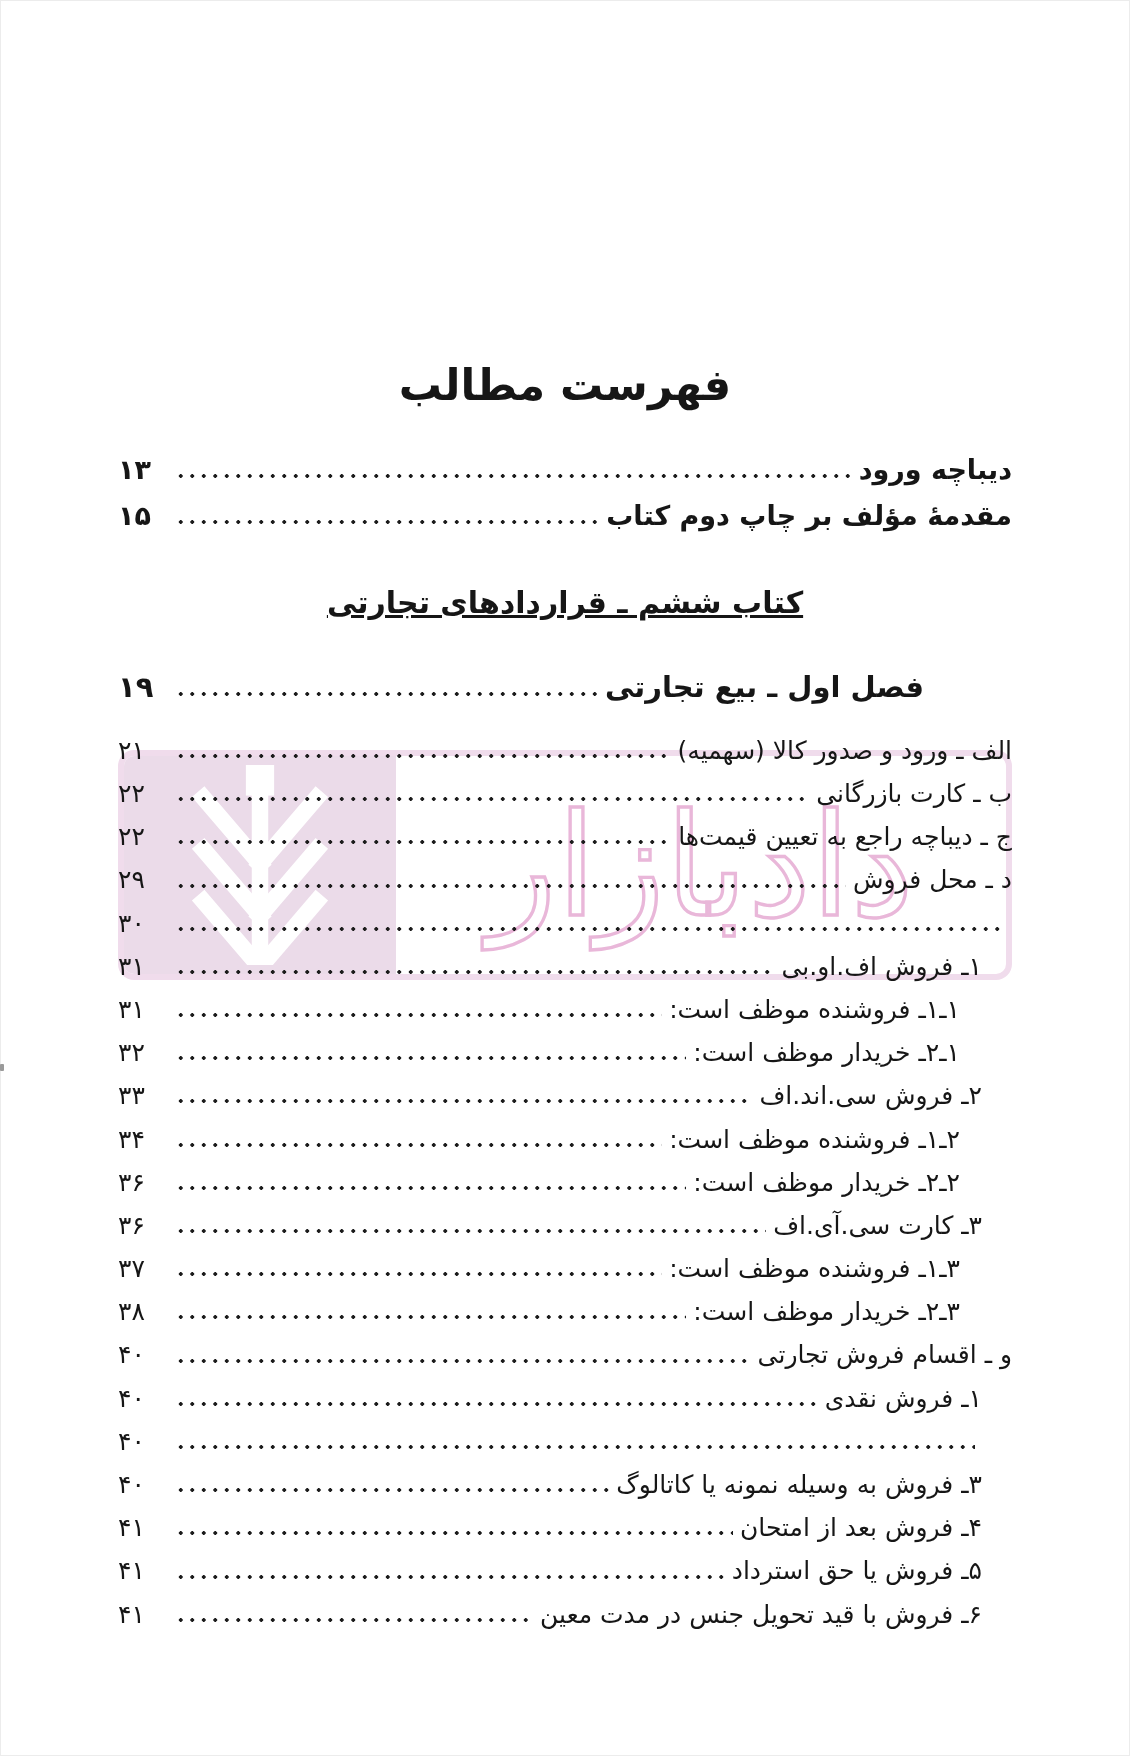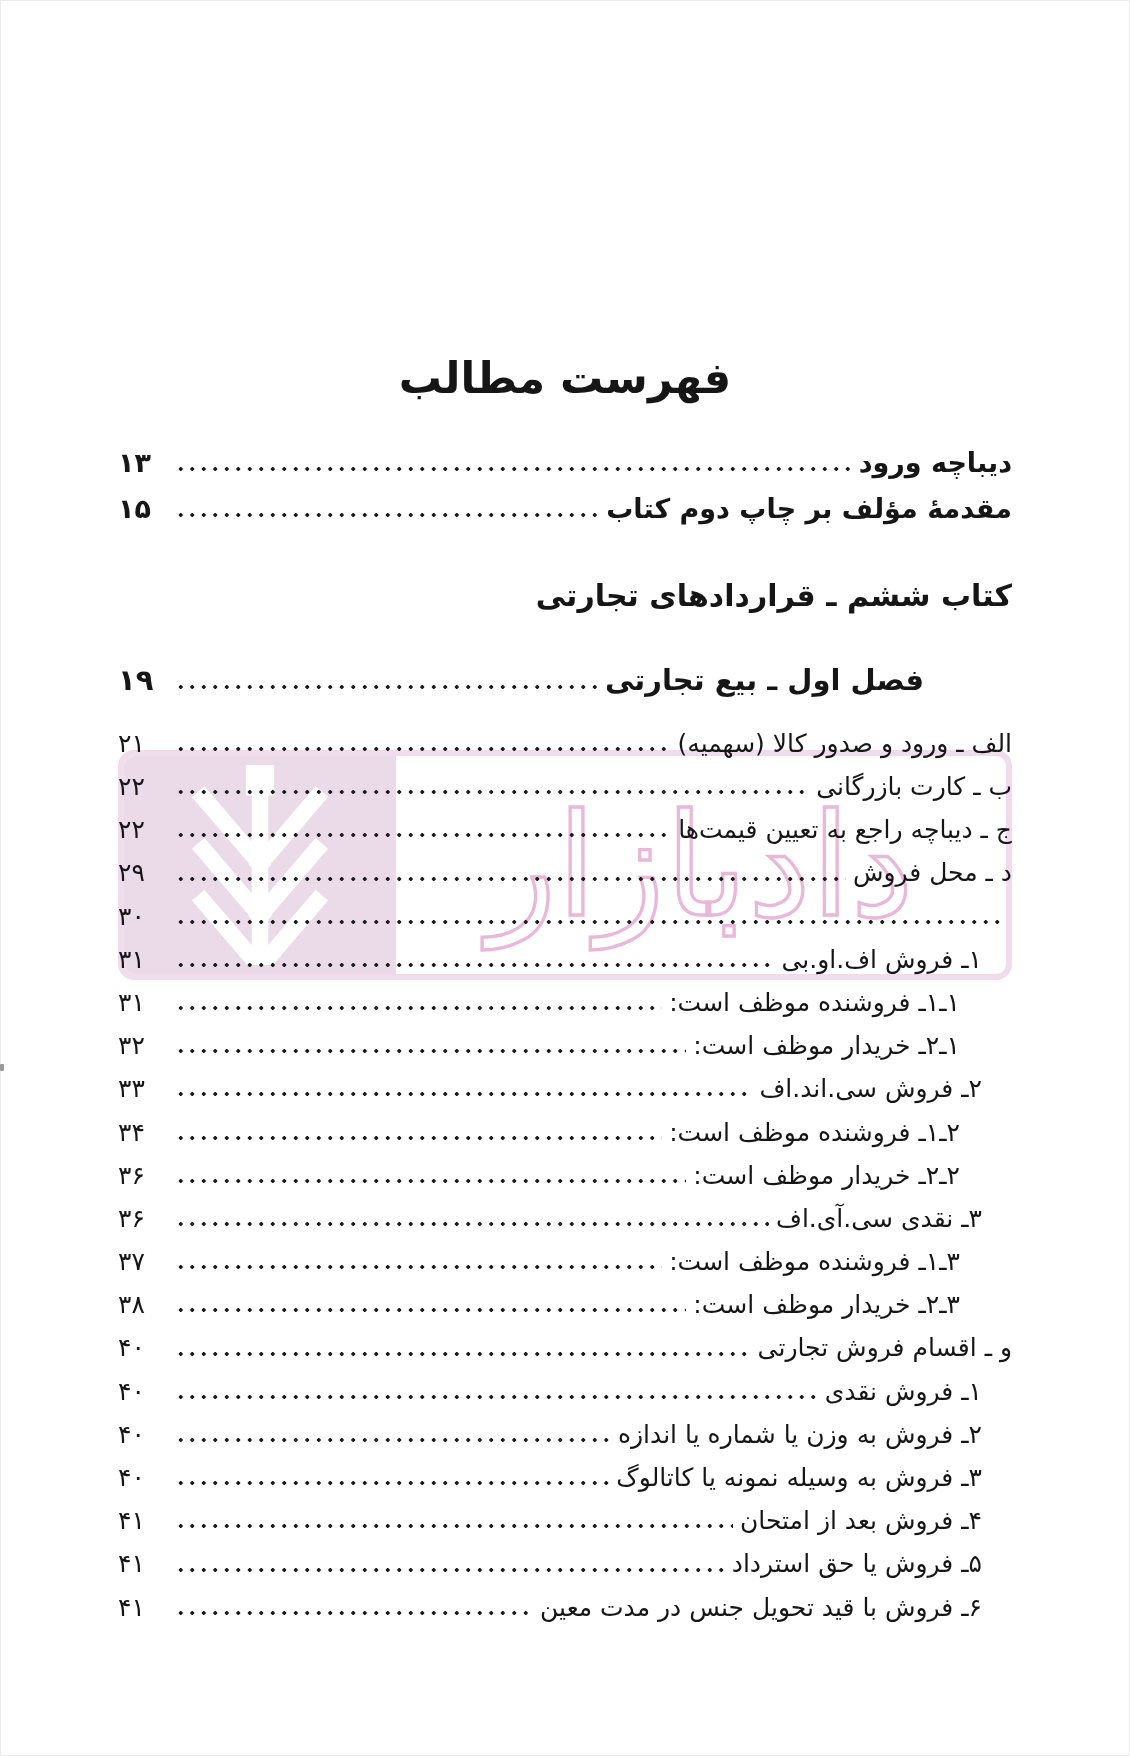--- a/index.html
+++ b/index.html
@@ -39,21 +39,21 @@
     flex:1;height:100%;
     display:flex;align-items:center;justify-content:center;
     overflow:hidden;
   }
   .wm-wordmark svg{width:100%;height:100%;}
 
   
   .content{
     position:absolute;inset:0;
     z-index:2;
-    padding:0 118px;
+    padding:7px 118px;
     box-sizing:border-box;
   }
   .doc-title{
     margin:0;
     padding-top:352px;
     text-align:center;
     font-size:43px;
     font-weight:bold;
     line-height:1.25;
   }
@@ -80,24 +80,25 @@
     text-align:left;
     white-space:nowrap;
   }
 
   .fm-line{height:46px;font-size:27px;font-weight:bold;}
   .fm-line .dots{background-position:left bottom 14px;}
 
   .section-heading{
     margin:44px 0 0 0;
     height:40px;
-    text-align:right;
+    text-align:center;
     font-size:30px;
     font-weight:bold;
     line-height:40px;
+    text-decoration:underline;
   }
   .chapter-line{
     margin-top:40px;
     margin-bottom:18px;
     height:48px;
     font-size:29px;
     font-weight:bold;
     padding-right:88px;
   }
   .chapter-line .dots{background-position:left bottom 14px;}
@@ -213,21 +214,21 @@
       <span class="label">۲ـ۱ـ فروشنده موظف است:</span>
       <span class="dots"></span>
       <span class="page-num">۳۴</span>
     </div>
         <div class="toc-line ind2">
       <span class="label">۲ـ۲ـ خریدار موظف است:</span>
       <span class="dots"></span>
       <span class="page-num">۳۶</span>
     </div>
         <div class="toc-line ind1">
-      <span class="label">۳ـ نقدی سی.آی.اف</span>
+      <span class="label">۳ـ کارت سی.آی.اف</span>
       <span class="dots"></span>
       <span class="page-num">۳۶</span>
     </div>
         <div class="toc-line ind2">
       <span class="label">۳ـ۱ـ فروشنده موظف است:</span>
       <span class="dots"></span>
       <span class="page-num">۳۷</span>
     </div>
         <div class="toc-line ind2">
       <span class="label">۳ـ۲ـ خریدار موظف است:</span>
@@ -238,21 +239,20 @@
       <span class="label">و ـ اقسام فروش تجارتی</span>
       <span class="dots"></span>
       <span class="page-num">۴۰</span>
     </div>
         <div class="toc-line ind1">
       <span class="label">۱ـ فروش نقدی</span>
       <span class="dots"></span>
       <span class="page-num">۴۰</span>
     </div>
         <div class="toc-line ind1">
-      <span class="label">۲ـ فروش به وزن یا شماره یا اندازه</span>
       <span class="dots"></span>
       <span class="page-num">۴۰</span>
     </div>
         <div class="toc-line ind1">
       <span class="label">۳ـ فروش به وسیله نمونه یا کاتالوگ</span>
       <span class="dots"></span>
       <span class="page-num">۴۰</span>
     </div>
         <div class="toc-line ind1">
       <span class="label">۴ـ فروش بعد از امتحان</span>

